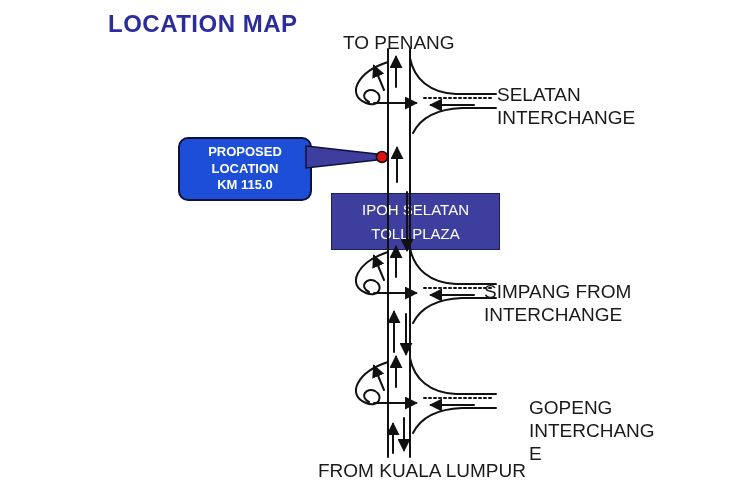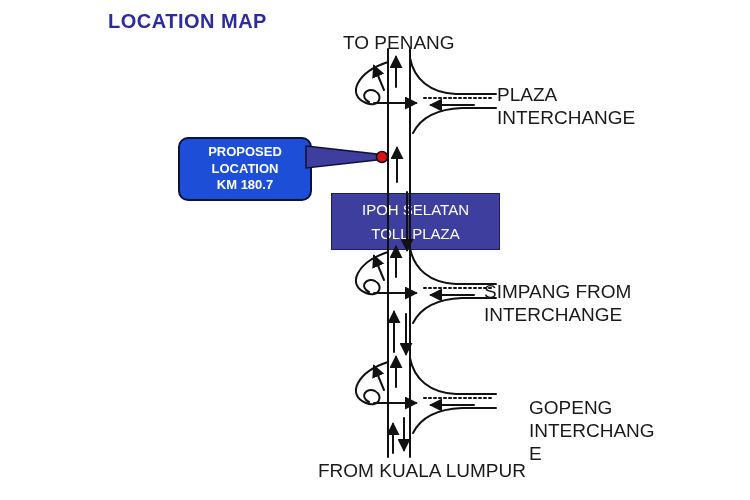--- a/index.html
+++ b/index.html
@@ -2,21 +2,21 @@
 <html><head>
 <meta charset="utf-8">
 <style>
   html,body{margin:0;padding:0;background:#ffffff;}
   #stage{
     position:relative;width:750px;height:500px;background:#ffffff;
     font-family:"Liberation Sans",sans-serif;overflow:hidden;
   }
   .abs{position:absolute;}
   #page-title{
-    left:108px;top:10px;font-size:20px;font-weight:bold;
+    left:108px;top:10px;font-size:24px;font-weight:bold;
     letter-spacing:0.5px;color:#2C2C9E;z-index:4;
   }
   .map-label{
     color:#1a1a1a;font-size:19px;line-height:1.2;z-index:4;white-space:nowrap;
   }
   #label-to-penang{left:343px;top:32px;}
   #label-tambun{left:497px;top:84px;}
   #label-simpang{left:484px;top:281px;}
   #label-gopeng{left:529px;top:397px;}
   #label-from-kl{left:318px;top:460px;}
@@ -38,21 +38,21 @@
 </head>
 <body>
 
 <div id="stage">
 
   <div id="page-title" class="abs">LOCATION MAP</div>
 
   <div id="callout-box" class="abs">
     <span>PROPOSED</span>
     <span>LOCATION</span>
-    <span>KM 180.7</span>
+    <span>KM 115.0</span>
   </div>
 
   <div id="toll-box" class="abs">
     <span>IPOH SELATAN</span>
     <span>TOLL PLAZA</span>
   </div>
 
   <svg id="map-svg" class="abs" width="750" height="500" viewBox="0 0 750 500">
     <defs>
       <marker id="ah" viewBox="0 0 10 10" refX="8.5" refY="5" markerWidth="6.5" markerHeight="6.5" orient="auto-start-reverse">
@@ -89,21 +89,21 @@
     </g>
 
     <polygon points="306,146 381,154.5 381,159.5 306,168" fill="#3E3E9E" stroke="#10103a" stroke-width="1.5"></polygon>
 
     <circle cx="382" cy="157" r="5.5" fill="#E01111" stroke="#111111" stroke-width="1.5"></circle>
   </svg>
 
   <div id="label-to-penang" class="abs map-label">TO PENANG</div>
 
   <div id="label-tambun" class="abs map-label">
-    <div>PLAZA</div>
+    <div>SELATAN</div>
     <div>INTERCHANGE</div>
   </div>
 
   <div id="label-simpang" class="abs map-label">
     <div>SIMPANG FROM</div>
     <div>INTERCHANGE</div>
   </div>
 
   <div id="label-from-kl" class="abs map-label">FROM KUALA LUMPUR</div>
 

